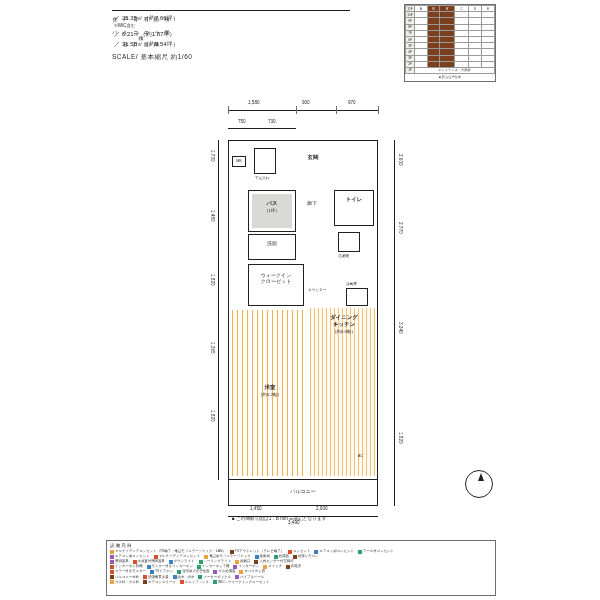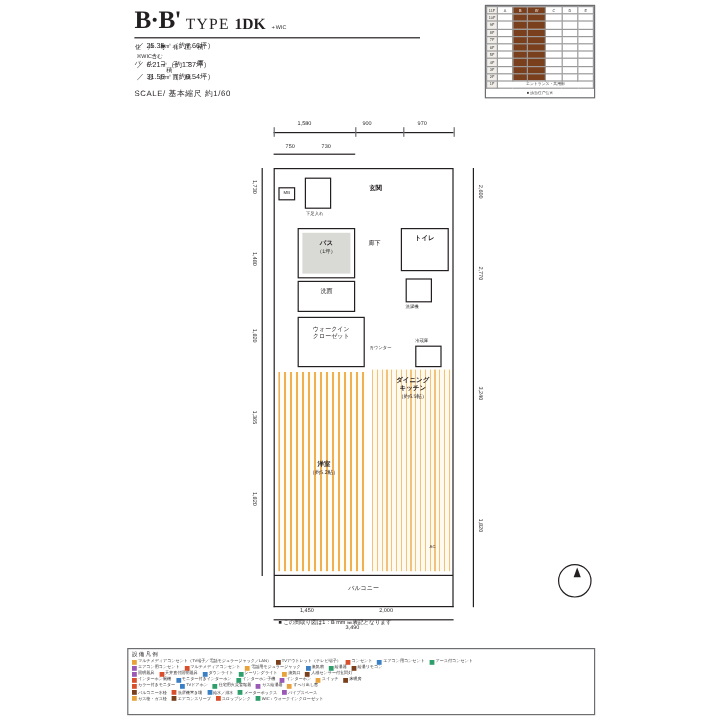--- a/index.html
+++ b/index.html
@@ -61,26 +61,20 @@
   .legend .item{display:flex;align-items:center;gap:1px;font-size:3.4px;line-height:1.5;white-space:nowrap;}
   .dot{width:4px;height:4px;display:inline-block;flex:none;}
   .legend .rowline{width:100%;height:0;}
 </style>
 </head>
 <body>
 
 <div class="page">
 
   <div class="hdr">
-    <div class="hdr-title">
-      <span class="hdr-type">B·B'</span>
-      <span class="hdr-type2">TYPE</span>
-      <span class="hdr-plan">1DK</span>
-      <span class="hdr-sub">＋WIC</span>
-    </div>
     <div class="hdr-rule"></div>
 
     <div class="spec">
       <div class="row">
         <span class="lbl">住 戸 専 有 面 積</span>
         <span class="sep">／</span>
         <span>25.35㎡（約7.66坪）</span>
       </div>
       <div class="row">
         <span class="lbl"></span>

